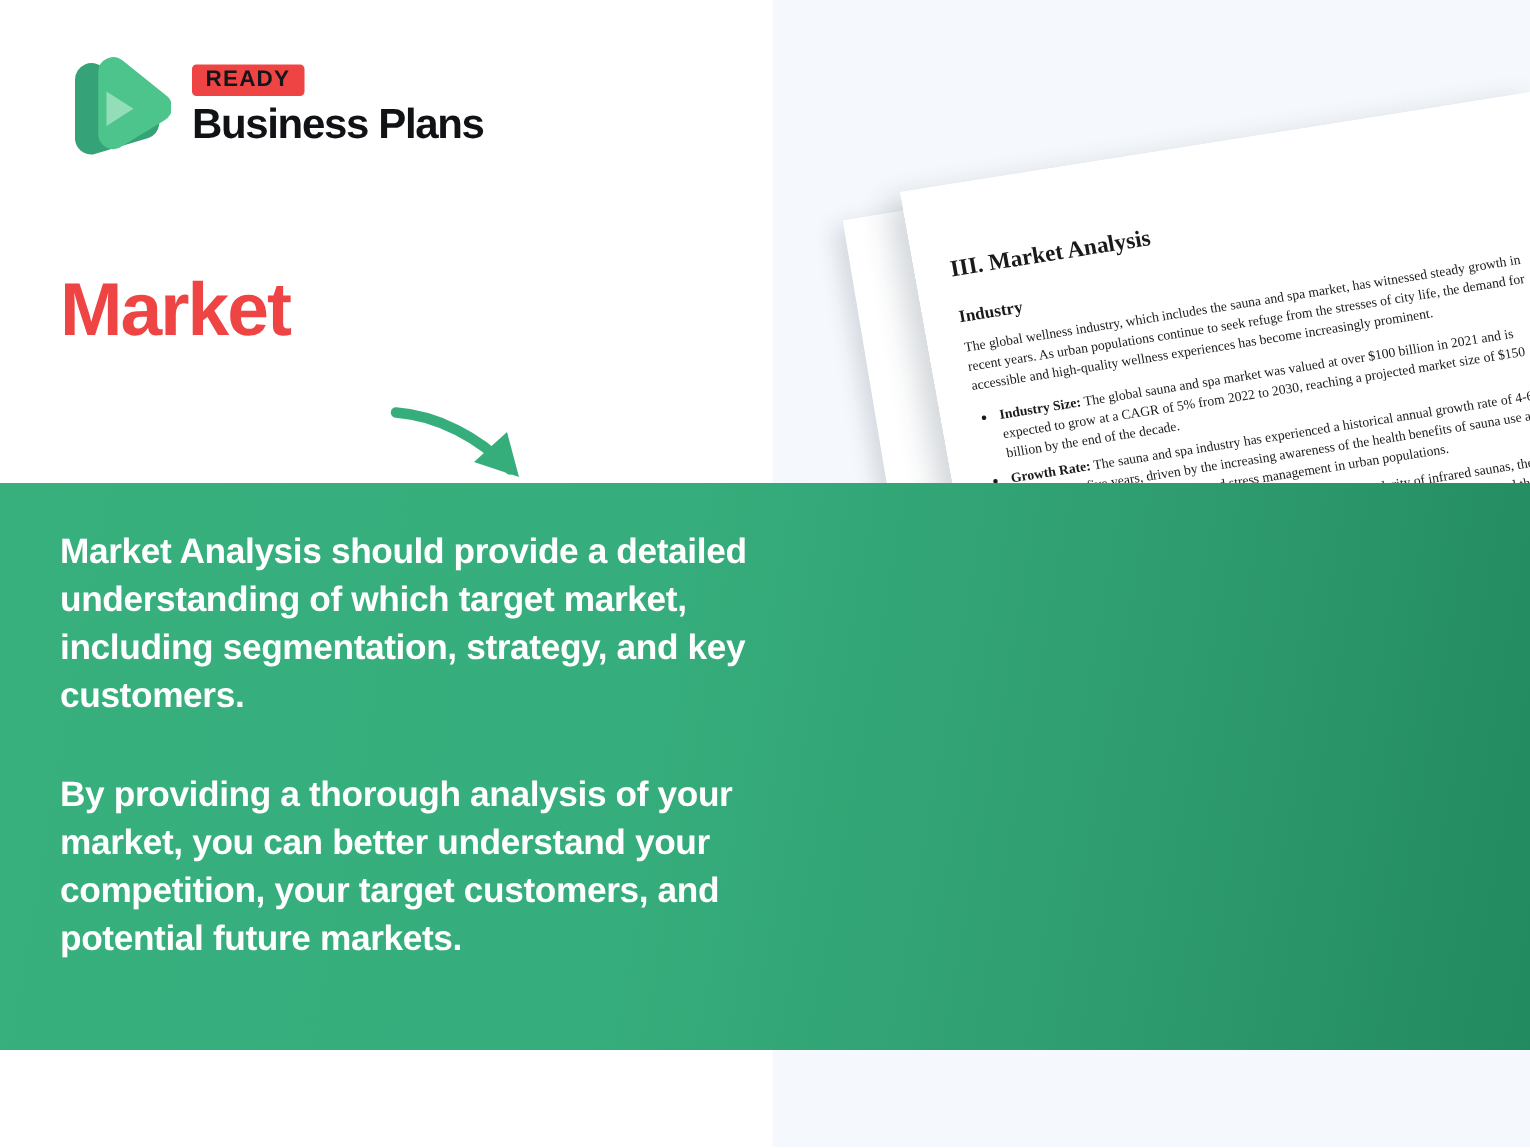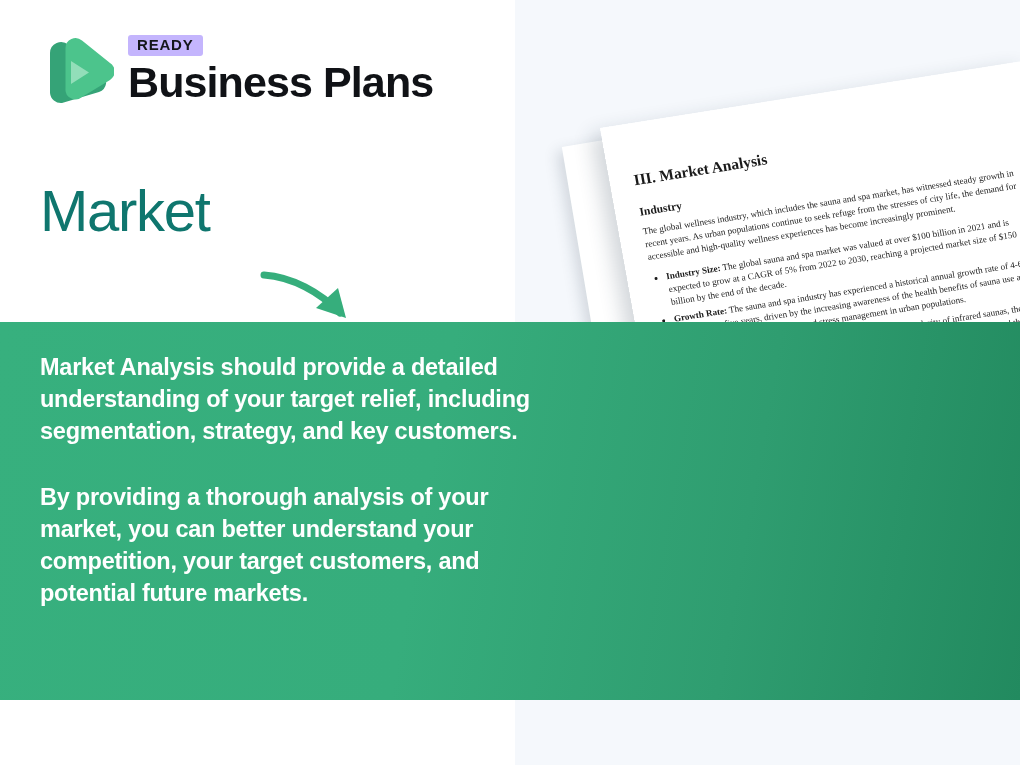--- a/index.html
+++ b/index.html
@@ -40,49 +40,49 @@
     display: flex;
     align-items: center;
     gap: 14px;
   }
   .logo-mark {
     width: 74px; height: 74px;
     flex: 0 0 auto;
   }
   .logo-text { display: flex; flex-direction: column; align-items: flex-start; }
   .ready-badge {
-    background: #c4b5fd;
+    background: #ef4444;
     color: #14161a;
     font-size: 15px;
     font-weight: bold;
     letter-spacing: 0.8px;
     padding: 2px 9px 3px 9px;
     border-radius: 3px;
     line-height: 1.1;
   }
   .brand-name {
-    font-size: 43px;
+    font-size: 28px;
     font-weight: bold;
     color: #101216;
     letter-spacing: -0.9px;
     margin-top: 4px;
     line-height: 1.05;
   }
 
   
   .headline {
     position: absolute;
     left: 40px; top: 181px;
     line-height: 1.03;
   }
   .headline-line1 {
     display: block;
-    font-size: 58px;
-    font-weight: normal;
-    color: #0f766e;
+    font-size: 50px;
+    font-weight: bold;
+    color: #ef4444;
     letter-spacing: -1.3px;
   }
   .headline-line2 {
     display: block;
     font-size: 50px;
     font-weight: bold;
     color: #36ae7c;
     letter-spacing: -1.3px;
   }
 
@@ -282,21 +282,21 @@
         <h2 class="doc-h2-tm">Target Market</h2>
         <p class="doc-p-tm"><span>The primary target market for Urban Oasis Sauna Spa comprises </span><b>busy professionals aged 25-50, health and wellness enthusiasts, and residents of densely populated urban areas</b><span> who are seeking convenient, relaxing, and eco-friendly wellness experiences in the heart of the city.</span></p>
 
       </div>
     </div>
   </div>
 
   <div class="green-panel"></div>
 
   <div class="panel-copy">
-    <p class="panel-para">Market Analysis should provide a detailed understanding of your target relief, including segmentation, strategy, and key customers.</p>
+    <p class="panel-para">Market Analysis should provide a detailed understanding of which target market, including segmentation, strategy, and key customers.</p>
     <p class="panel-para">By providing a thorough analysis of your market, you can better understand your competition, your target customers, and potential future markets.</p>
   </div>
 
   <div class="logo-block">
     <svg class="logo-mark" viewBox="0 0 74 74">
       <path d="M10 20 a11 11 0 0 1 18.5 -8 L62 40 a11 11 0 0 1 -3 19 L22 70 a11 11 0 0 1 -12 -10 Z" fill="#35a377"></path>
       <path d="M25.5 15 a10 10 0 0 1 16.5 -7.5 L70 30 a10 10 0 0 1 0 17 L42 64 a10 10 0 0 1 -16.5 -8.5 Z" fill="#4cc48c"></path>
       <path d="M31 28 L49 39.5 L31 51 Z" fill="#9fe3c1" opacity="0.85"></path>
     </svg>
     <div class="logo-text">

